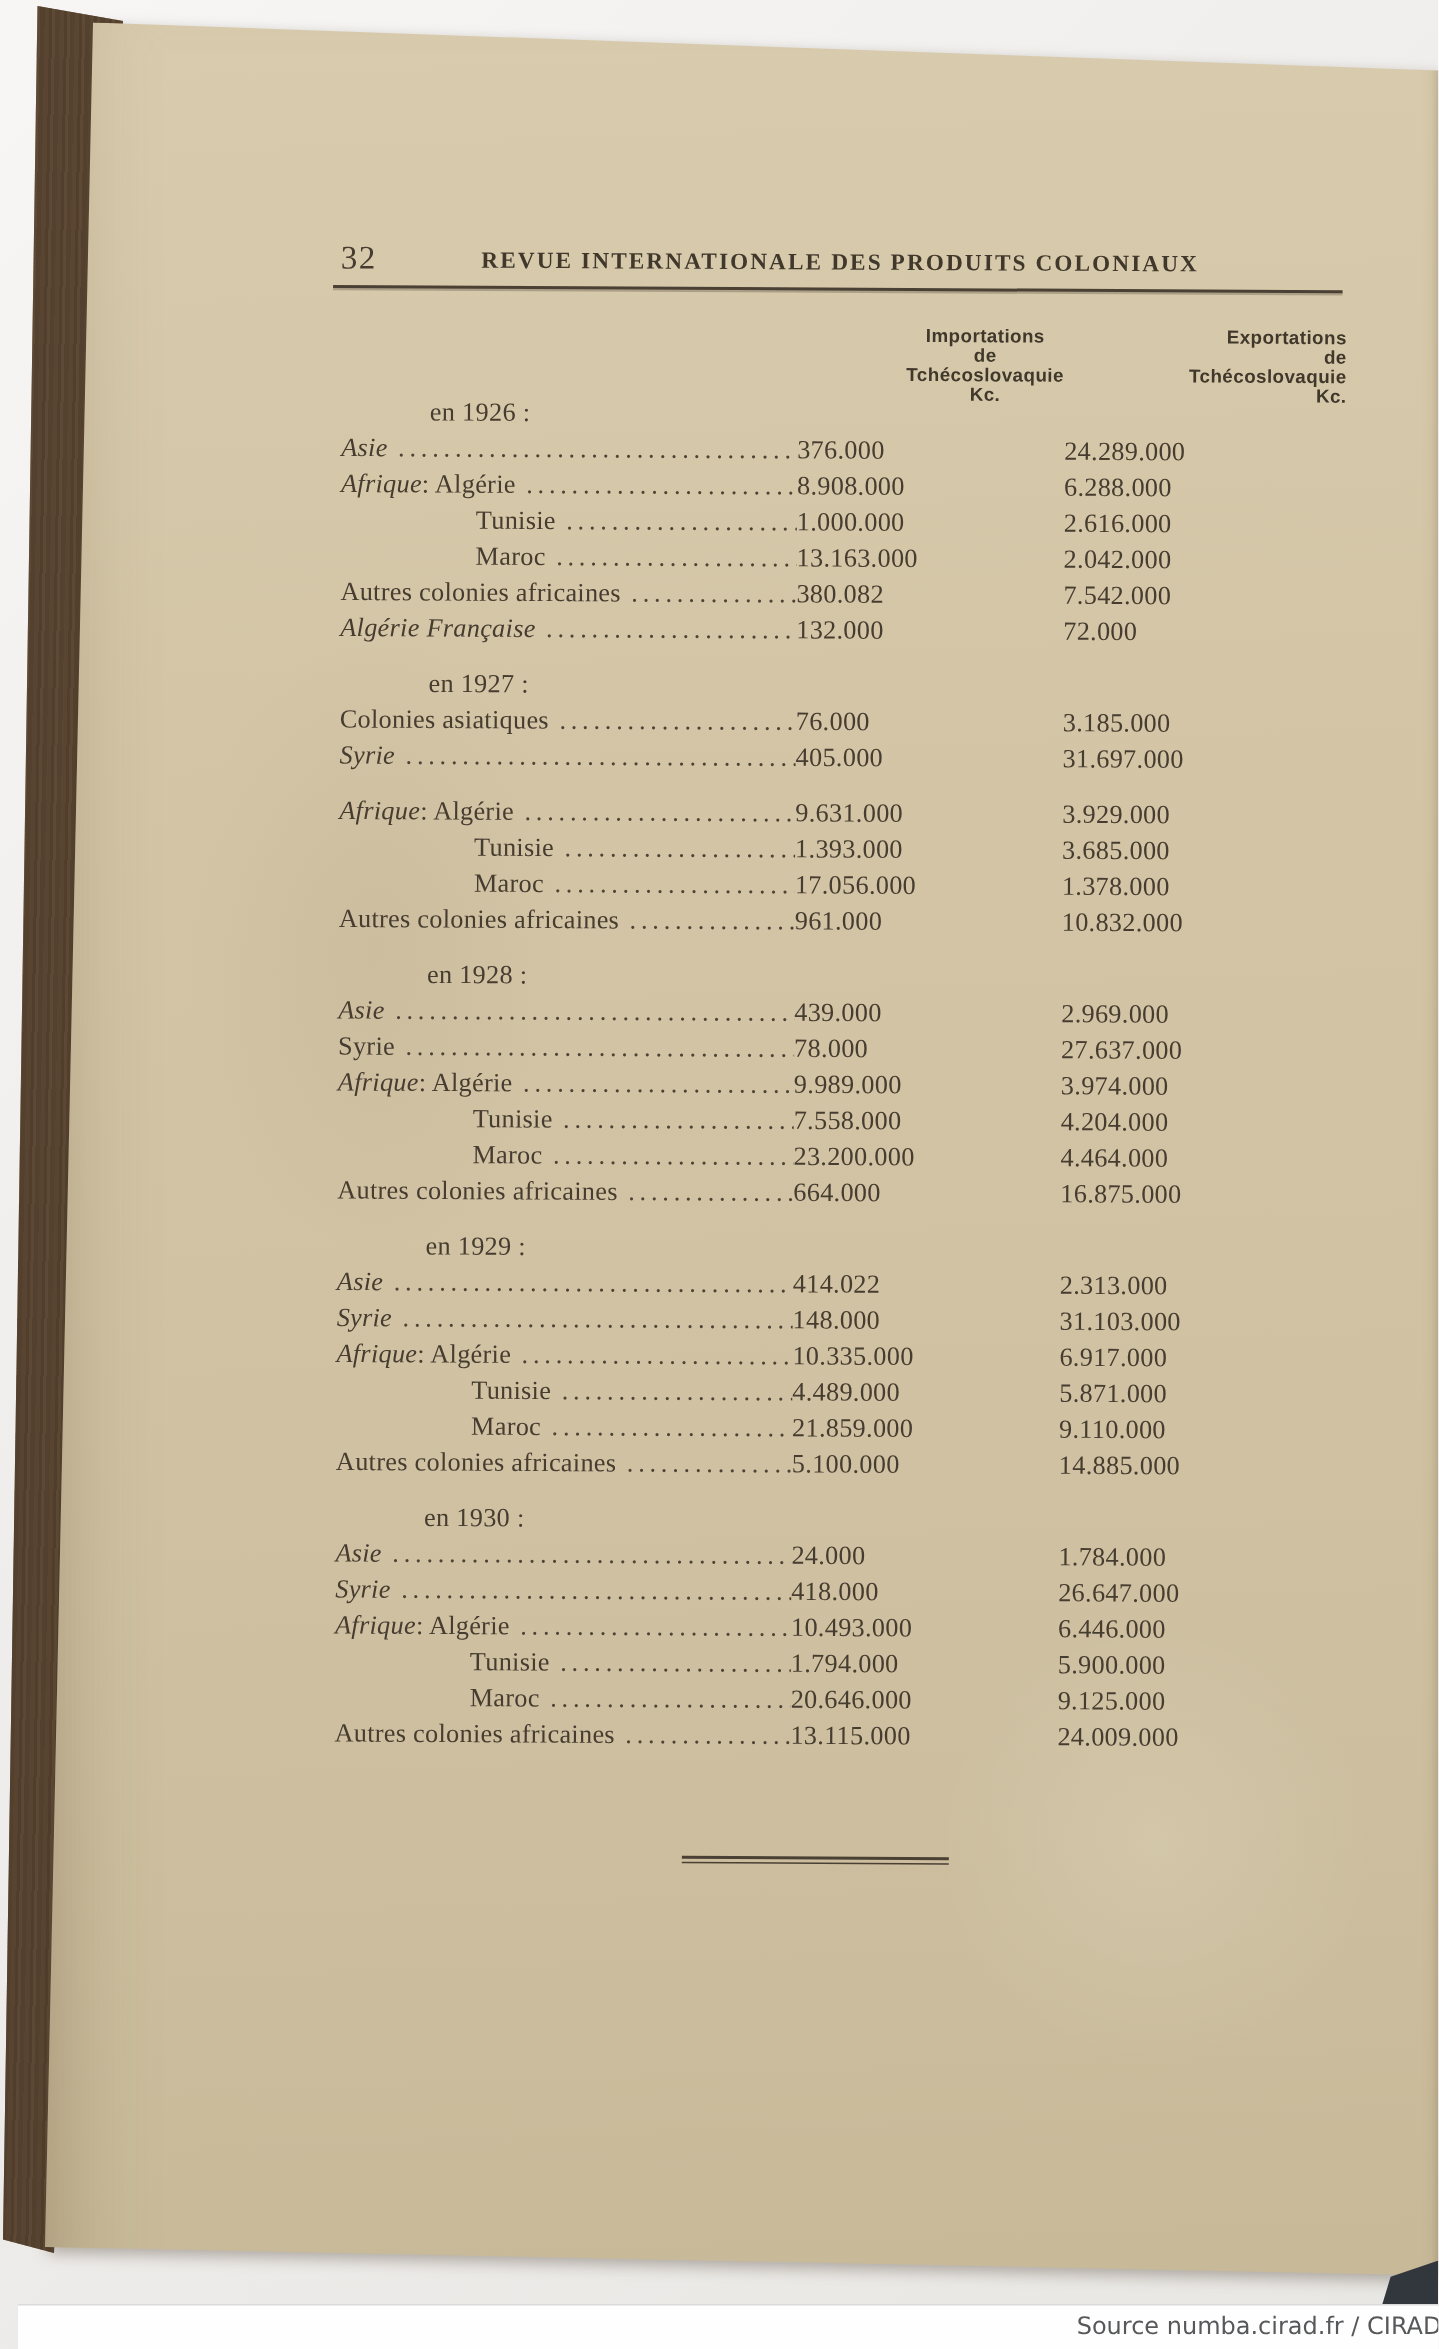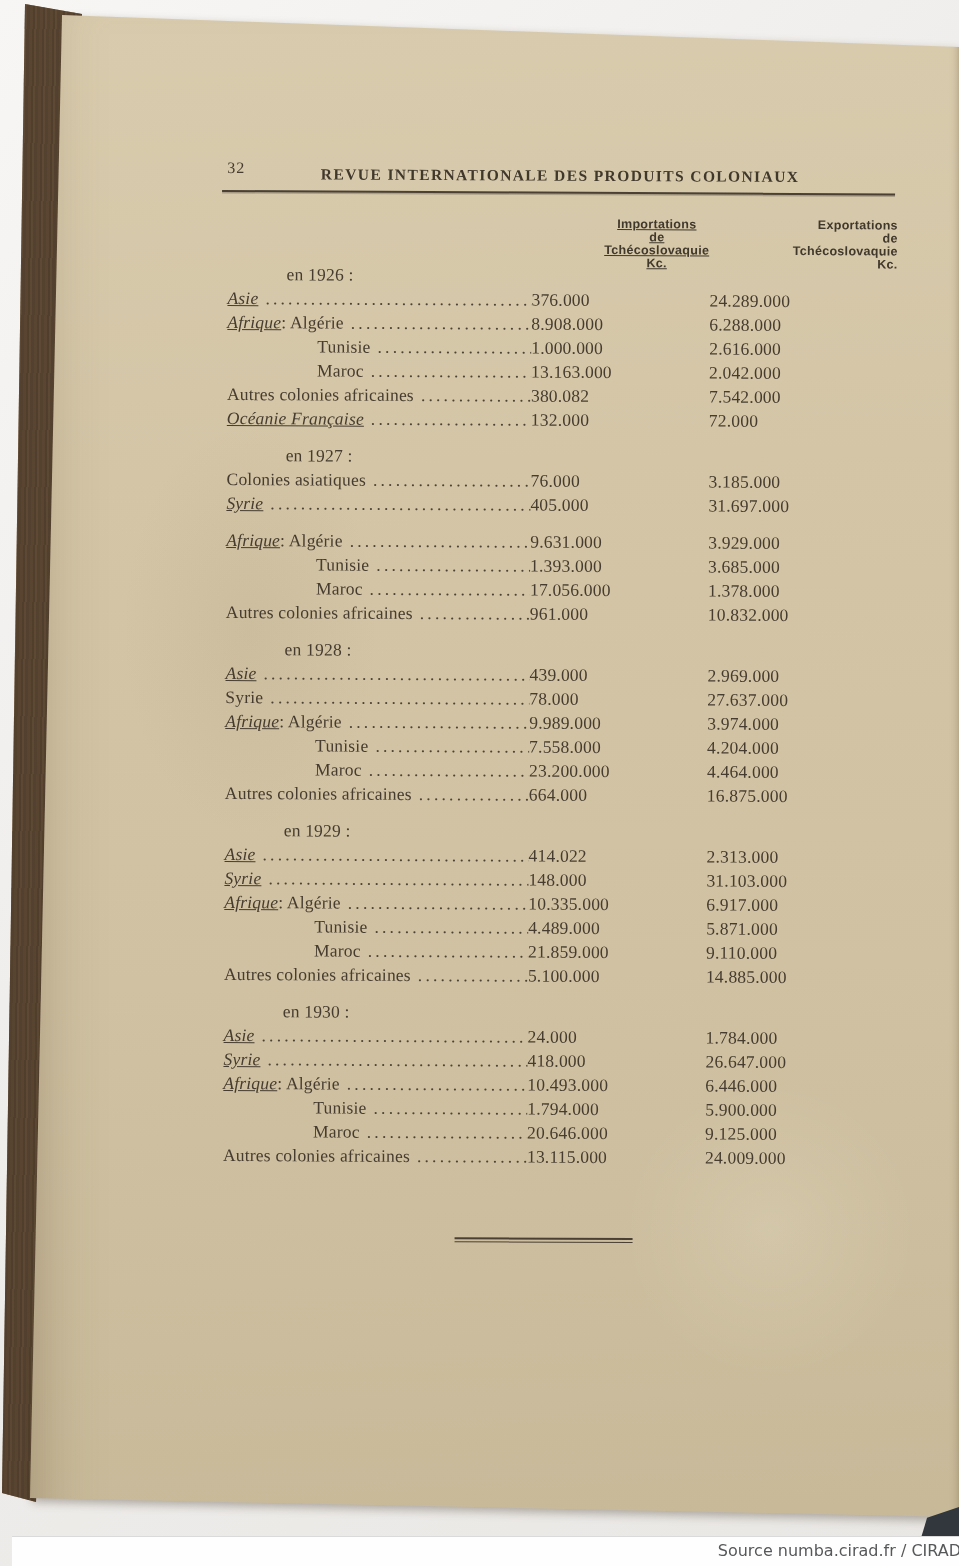--- a/index.html
+++ b/index.html
@@ -27,44 +27,44 @@
                inset 0 6px 8px -4px rgba(90,70,46,.45),
                inset -4px 0 10px -4px rgba(120,100,70,.35);
   }
   .stain { position:absolute; border-radius:50%; pointer-events:none; }
   #stain1 { left:120px; top:420px; width:260px; height:420px; background:radial-gradient(ellipse at center, rgba(120,98,66,.07), transparent 70%); }
   #stain2 { left:620px; top:1080px; width:300px; height:300px; background:radial-gradient(ellipse at center, rgba(255,250,235,.15), transparent 70%); }
 
   
   #print { position:absolute; inset:0; transform:rotate(.3deg); transform-origin:230px 200px; color:#463c2f; }
 
-  #page-number { position:absolute; left:227px; top:159px; font-size:16px; letter-spacing:1px; }
+  #page-number { position:absolute; left:227px; top:159px; font-size:22px; letter-spacing:1px; }
   #journal-title {
     position:absolute; left:290px; top:165px; width:540px; text-align:center;
     font-size:15.5px; font-weight:bold; letter-spacing:1.4px; color:#41382c;
   }
   #header-rule { position:absolute; left:222px; top:190px; width:673px; height:2px;
     background:#4a4034; box-shadow:0 1.5px 0 rgba(74,64,52,.3); }
 
   .colhead {
     position:absolute; top:216px; width:150px; text-align:center;
     font-family:"Liberation Sans","DejaVu Sans",sans-serif;
     font-weight:bold; font-size:12.5px; line-height:13px; color:#41382c; letter-spacing:.3px;
   }
-  #colhead-imports { left:582px;text-decoration:underline; }
+  #colhead-imports { left:582px; }
   #colhead-exports { left:748px;text-align:right; }
 
   #table-body { position:absolute; left:228px; top:262px; width:650px; font-size:17.5px; letter-spacing:.2px; }
   .section { margin-bottom:13px; }
   .year { padding-left:59px; line-height:24px; }
   .row { display:flex; line-height:24px; }
   .row.gap { margin-bottom:13px; }
   .lbl { width:304px; display:flex; align-items:baseline; }
   .row.sub .lbl { padding-left:90px; }
-  .it { font-style:italic;text-decoration:underline; }
+  .it { font-style:italic; }
   .dots { flex:1; overflow:hidden; white-space:nowrap; letter-spacing:3.2px; padding-left:7px; color:#4d4334; }
   .dots::after { content:"......................................................"; }
   .num { text-align:left; }
   .imp { width:178px; }
   .exp { width:168px; }
 
   #divider { position:absolute; left:460px; top:1236px; width:178px; height:5px;
     border-top:2px solid #4a4034; border-bottom:1px solid #4a4034; }
 
   #dark-corner { position:absolute; left:921px; top:1507px; width:38px; height:31px;
@@ -159,21 +159,21 @@
                     <span class="it"></span>
                     <span class="rm">Autres colonies africaines</span>
                     <span class="dots"></span>
                   </div>
                   <div class="num imp">380.082</div>
                   <div class="num exp">7.542.000</div>
                 </div>
 
                 <div class="row main">
                   <div class="lbl">
-                    <span class="it">Océanie Française</span>
+                    <span class="it">Algérie Française</span>
                     <span class="rm"></span>
                     <span class="dots"></span>
                   </div>
                   <div class="num imp">132.000</div>
                   <div class="num exp">72.000</div>
                 </div>
               </div>
           </div>
 
           <div class="section">

